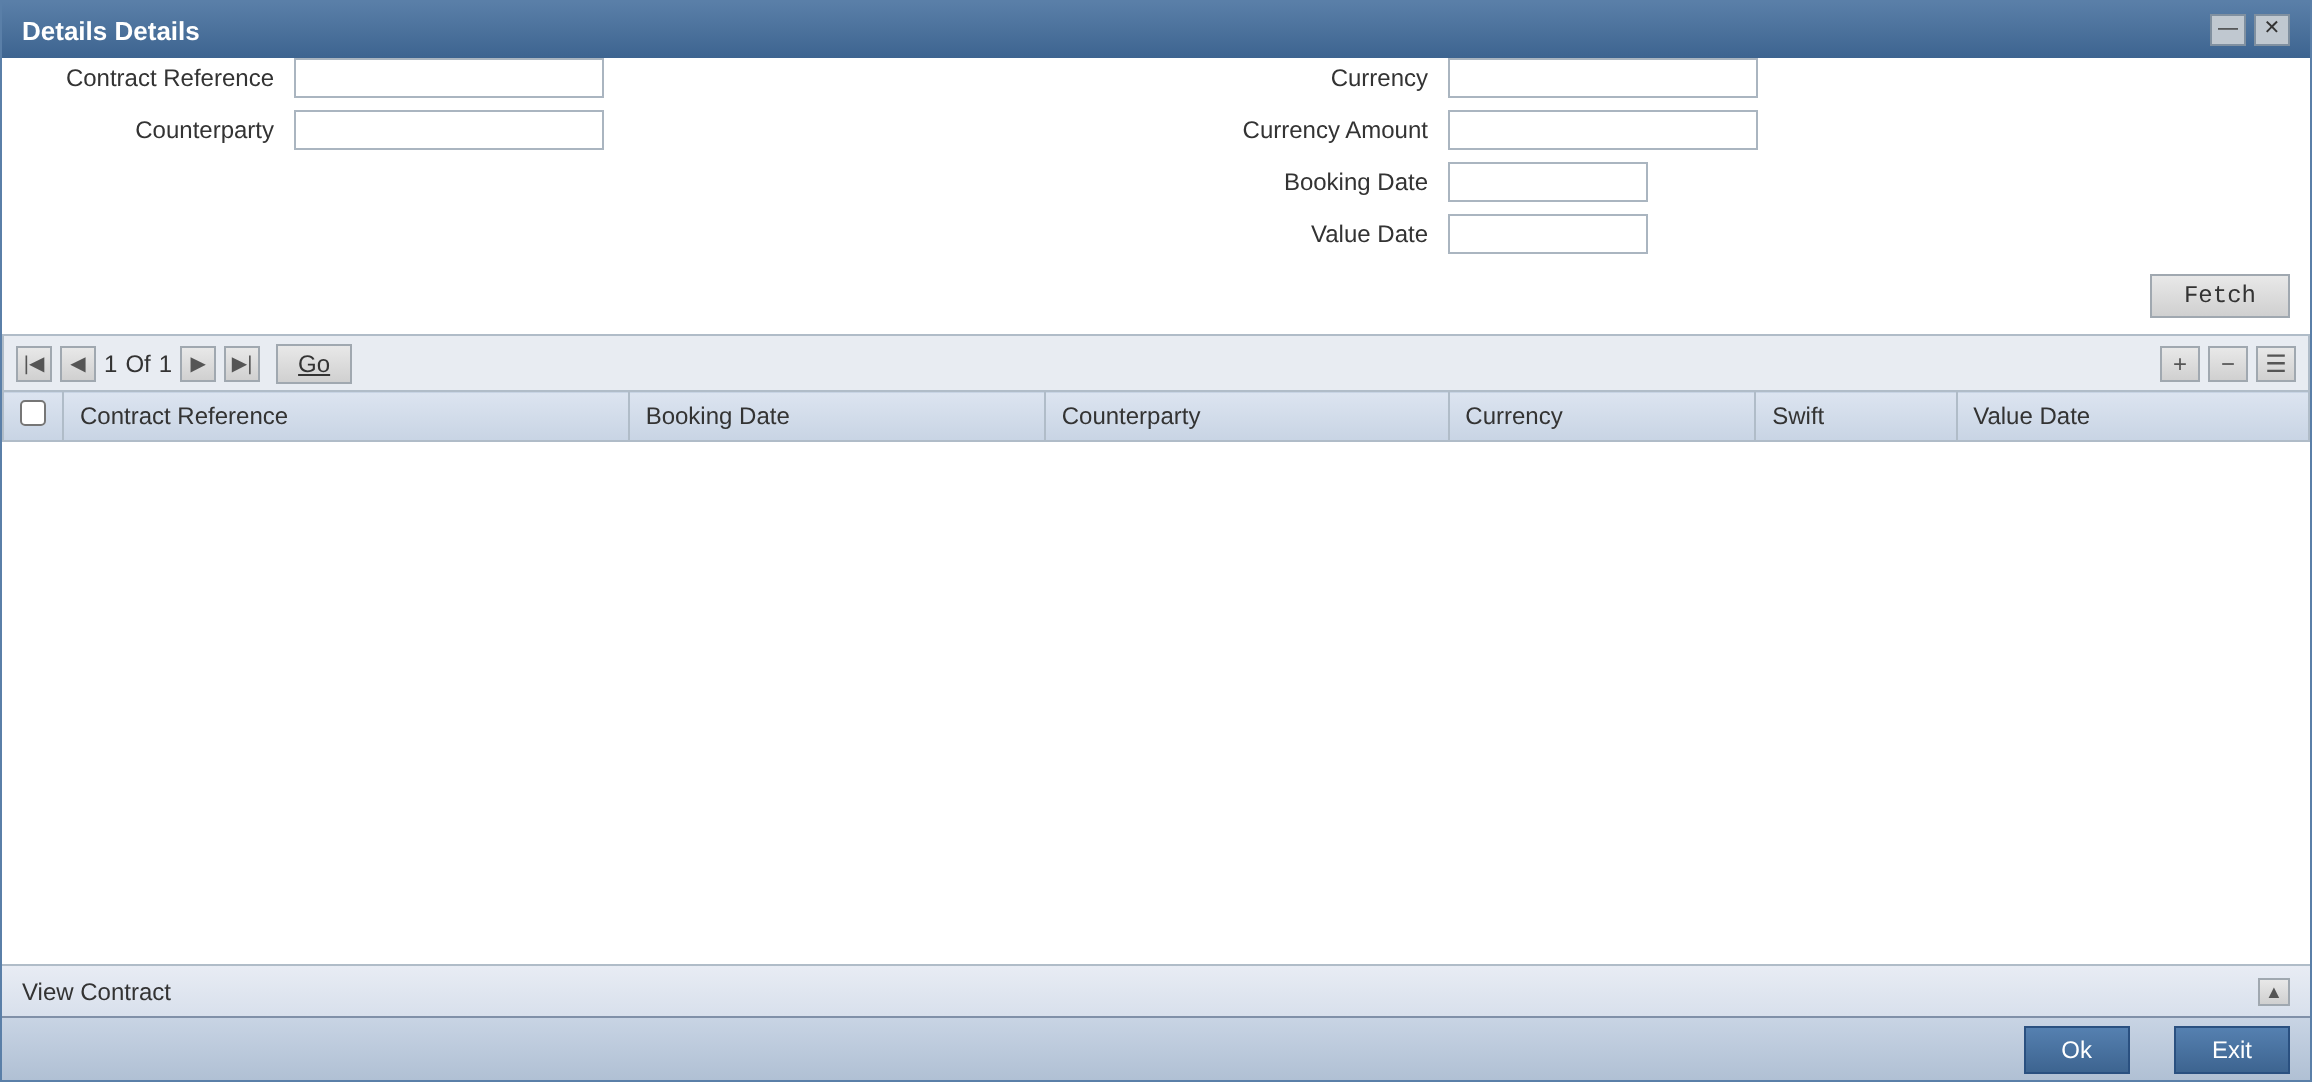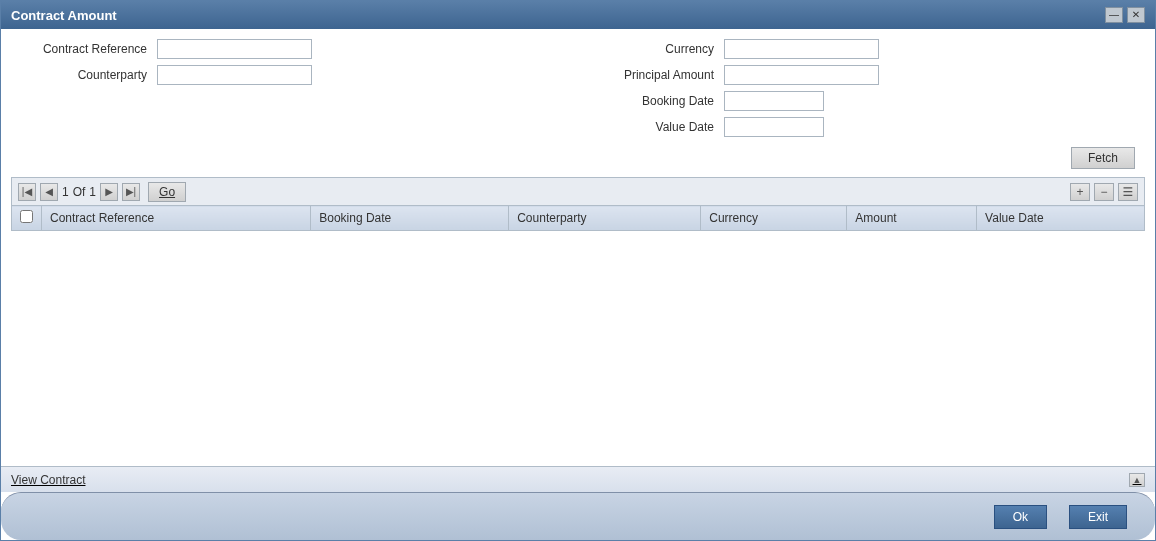--- a/index.html
+++ b/index.html
@@ -46,21 +46,21 @@
       display: flex;
       align-items: center;
       justify-content: center;
       line-height: 1;
     }
 
     .content-area {
       flex: 1;
       display: flex;
       flex-direction: column;
-      padding: 10px;
+      padding: 0;
       background: #ffffff;
       overflow: hidden;
     }
 
     .form-section {
       display: flex;
       flex-direction: row;
       gap: 0;
       margin-bottom: 8px;
     }
@@ -113,20 +113,21 @@
       margin-top: 4px;
     }
 
     .fetch-btn {
       background: linear-gradient(to bottom, #e8e8e8, #d0d0d0);
       border: 1px solid #a0a8b0;
       padding: 3px 16px;
       font-size: 12px;
       cursor: pointer;
       color: #333;
+      font-family: Liberation Mono, monospace;
     }
 
     .grid-toolbar {
       display: flex;
       align-items: center;
       justify-content: space-between;
       background: #e8ecf2;
       border: 1px solid #b0bcc8;
       border-bottom: none;
       padding: 3px 6px;
@@ -206,38 +207,36 @@
     }
 
     .grid-container {
       flex: 1;
       overflow: auto;
     }
 
     .bottom-bar {
       background: linear-gradient(to bottom, #c8d4e4, #b0c0d4);
       border-top: 1px solid #8090a8;
-      height: 48px;
-      display: flex;
-      align-items: center;
-      padding: 0 28px;
+      height: 32px;
+      display: flex;
+      align-items: center;
+      padding: 0 10px;
       flex-shrink: 0;
-      border-radius: 20px;
     }
 
     .view-contract-section {
       background: linear-gradient(to bottom, #e8ecf4, #d8e0ec);
       border-top: 1px solid #b0bcc8;
       padding: 0 10px;
       display: flex;
       align-items: center;
       justify-content: space-between;
       flex-shrink: 0;
       height: 26px;
-      text-decoration: underline;
     }
 
     .view-contract-label {
       font-size: 12px;
       color: #333;
     }
 
     .collapse-btn {
       width: 16px;
       height: 14px;
@@ -279,21 +278,21 @@
     .page-of {
       font-size: 12px;
     }
   </style>
 </head>
 <body>
 
 <div class="window">
 
   <div class="title-bar">
-    <span class="title-bar-title">Contract Amount</span>
+    <span class="title-bar-title">Details Details</span>
     <div class="title-bar-controls">
       <button class="title-btn">—</button>
       <button class="title-btn">✕</button>
     </div>
   </div>
 
   <div class="content-area">
 
     <div class="form-section">
 
@@ -307,21 +306,21 @@
           <input class="form-input" type="text" style="">
         </div>
       </div>
 
       <div class="form-right">
         <div class="form-row">
           <span class="form-label">Currency</span>
           <input class="form-input" type="text" style="">
         </div>
         <div class="form-row">
-          <span class="form-label">Principal Amount</span>
+          <span class="form-label">Currency Amount</span>
           <input class="form-input" type="text" style="">
         </div>
         <div class="form-row">
           <span class="form-label">Booking Date</span>
           <input class="form-input-short" type="text" style="">
         </div>
         <div class="form-row">
           <span class="form-label">Value Date</span>
           <input class="form-input-short" type="text" style="">
         </div>
@@ -353,21 +352,21 @@
       <table class="grid-table">
         <thead>
           <tr>
             <th class="checkbox-cell">
               <input type="checkbox" style="">
             </th>
             <th>Contract Reference</th>
             <th>Booking Date</th>
             <th>Counterparty</th>
             <th>Currency</th>
-            <th>Amount</th>
+            <th>Swift</th>
             <th>Value Date</th>
           </tr>
         </thead>
         <tbody>
         </tbody>
       </table>
     </div>
   </div>
 
   <div class="view-contract-section">

